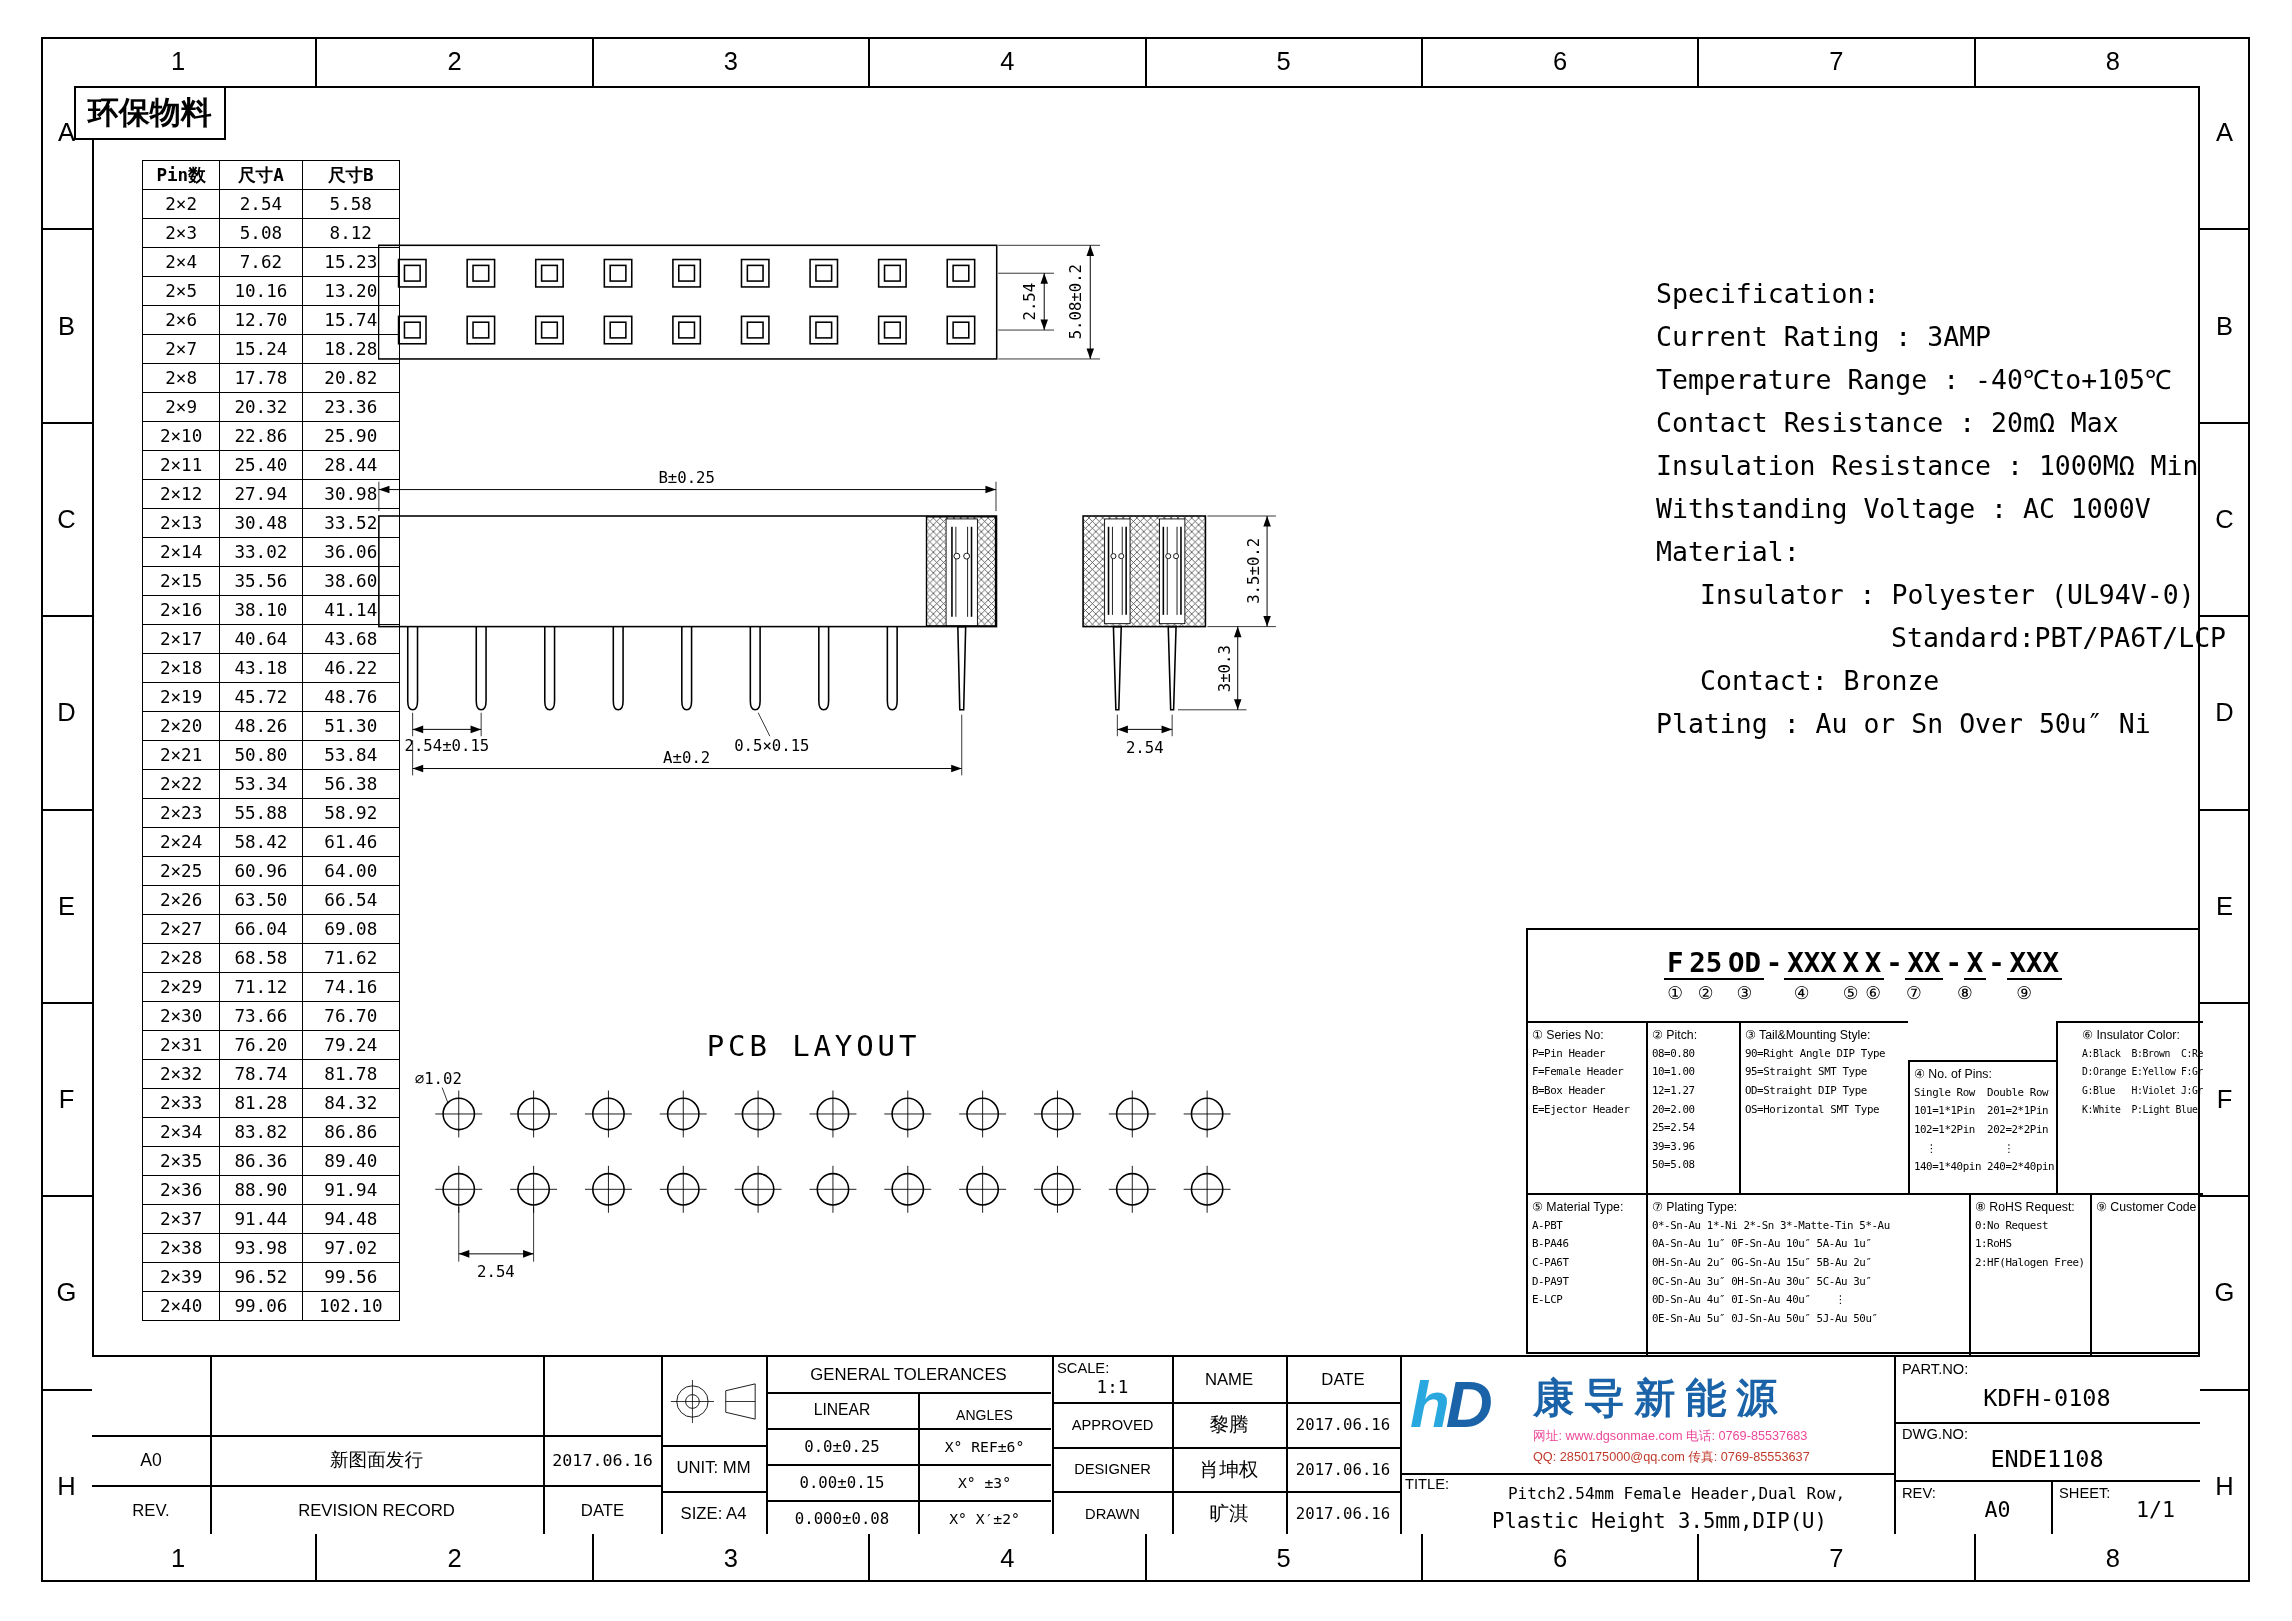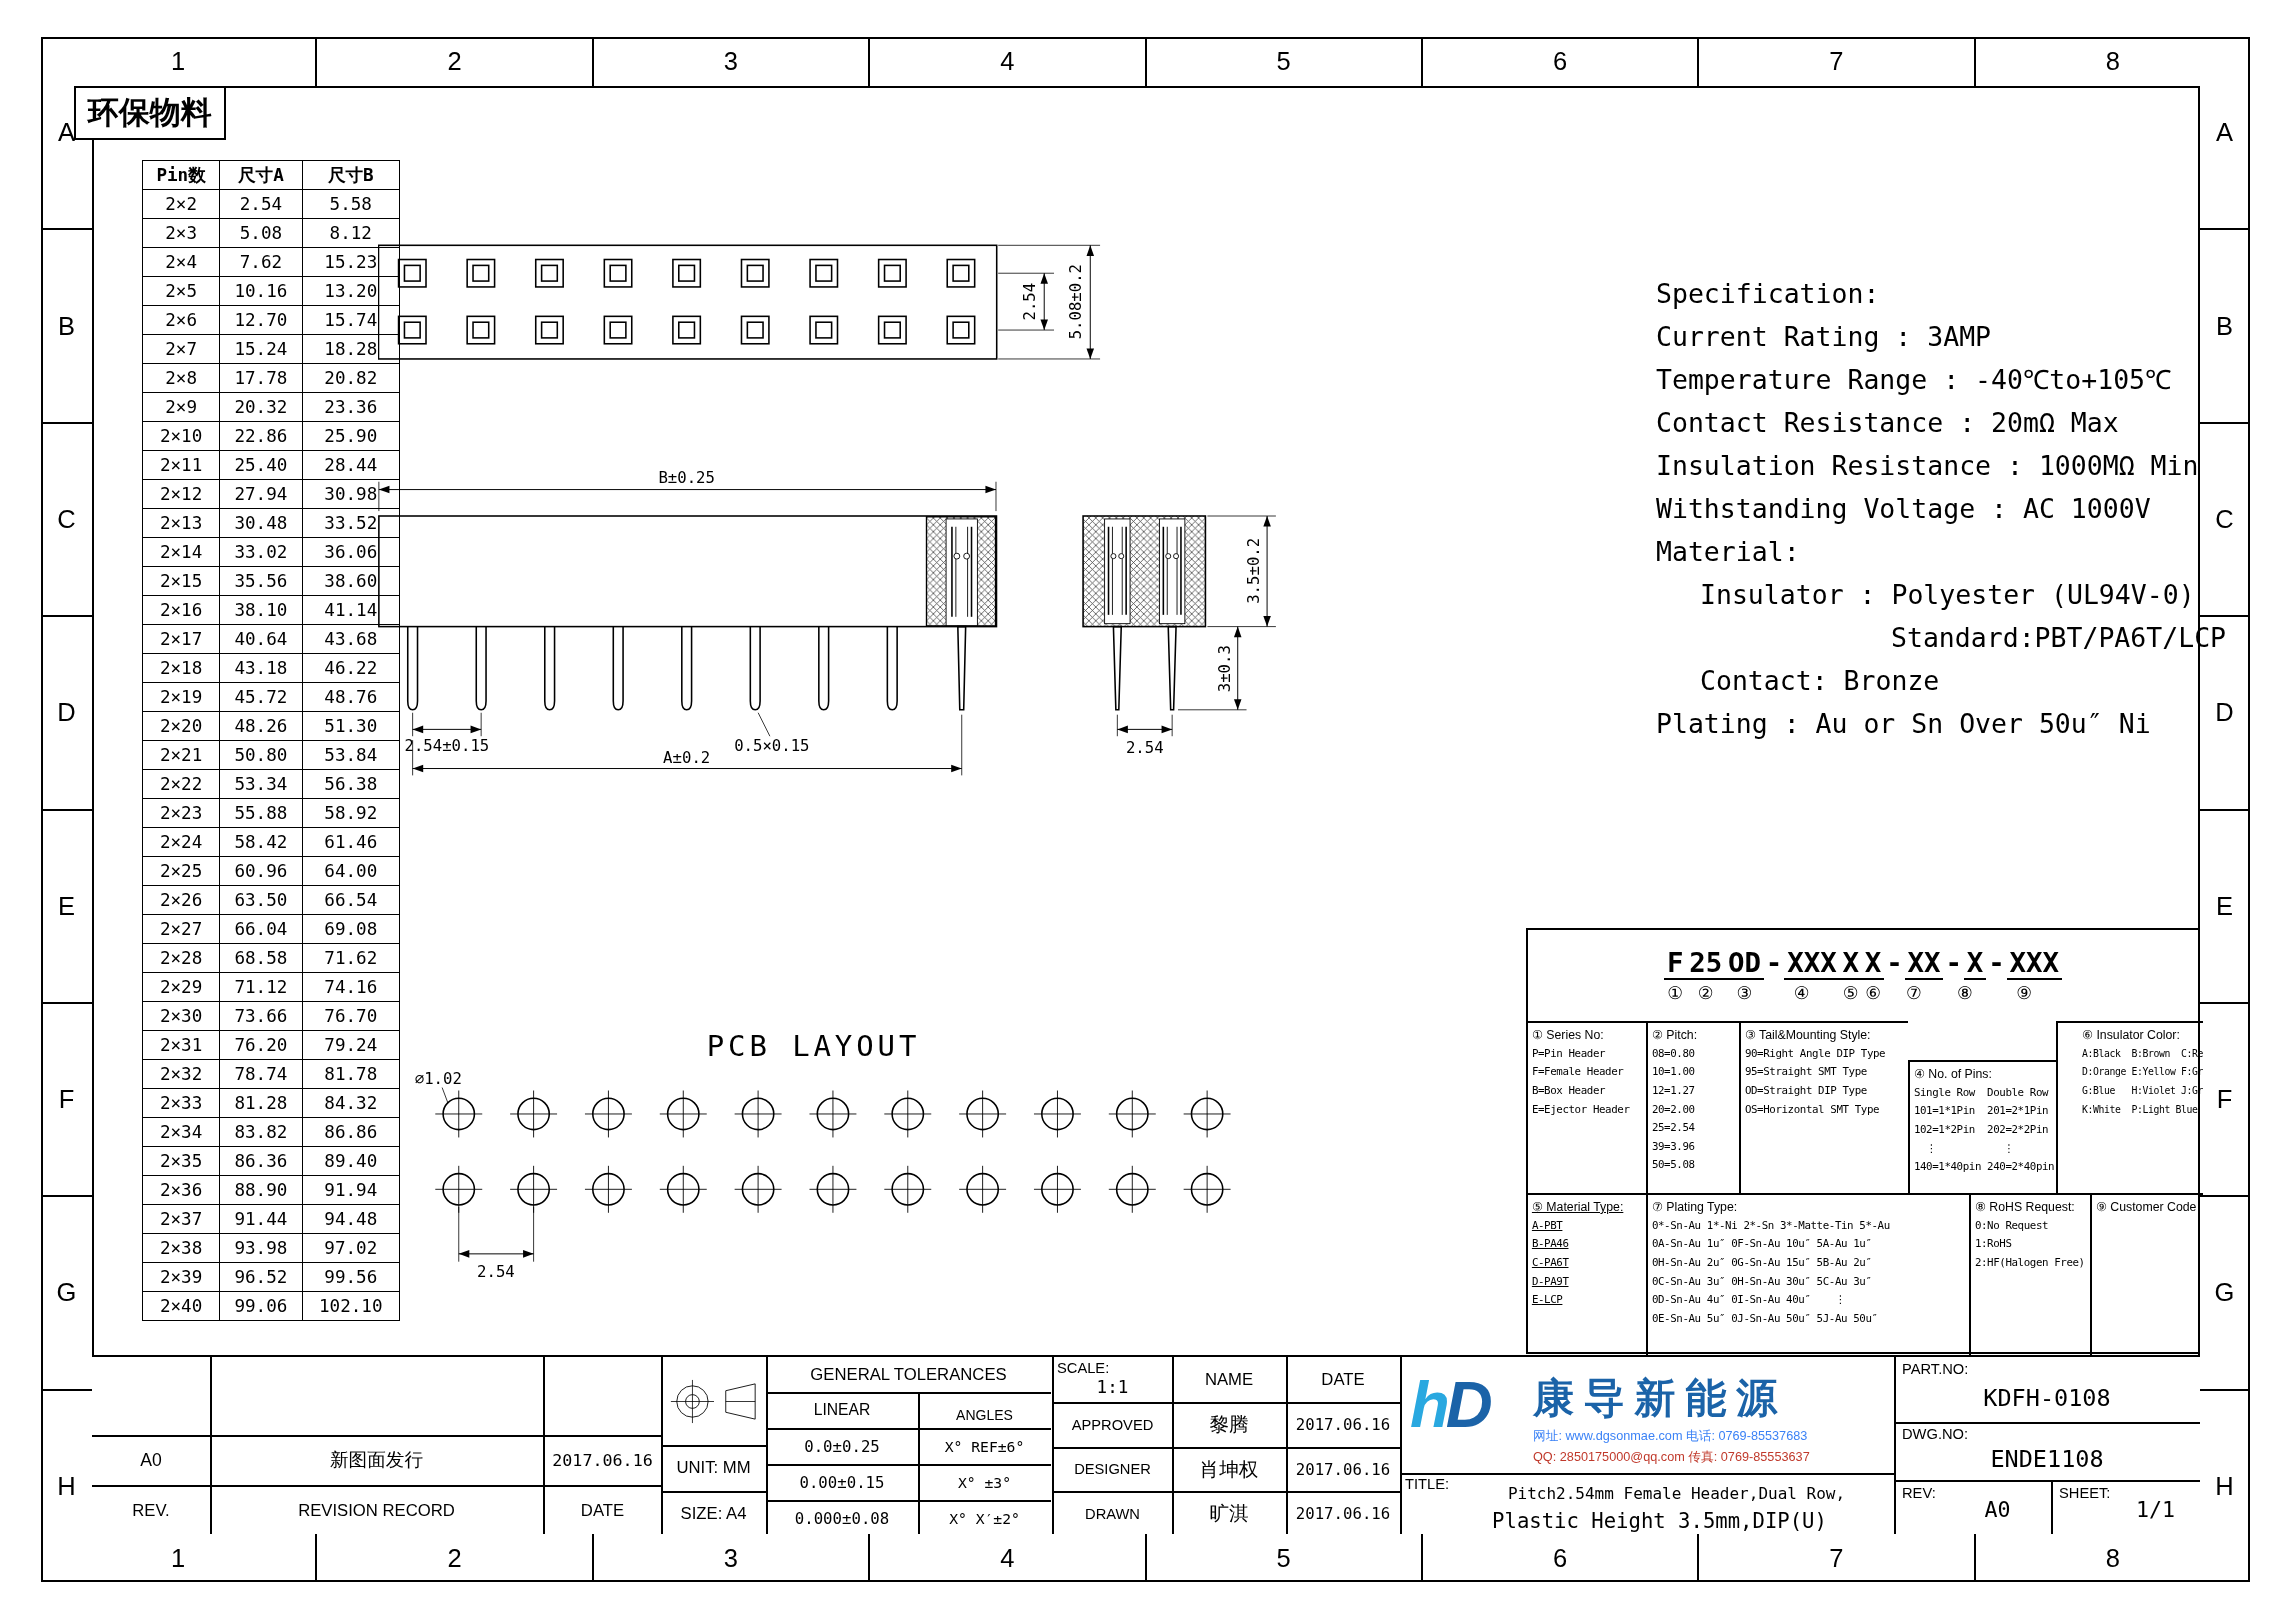--- a/index.html
+++ b/index.html
@@ -75,21 +75,21 @@
   .tb-txt{position:absolute;display:flex;align-items:center;justify-content:center;white-space:nowrap}
   .lbl-sm{font-size:14.7px;justify-content:flex-start}
   .mono{font-family:"DejaVu Sans Mono",monospace}
 
   #logo-mark{position:absolute;left:1318px;top:9.8px;font-size:65px;font-weight:bold;
              font-style:italic;letter-spacing:-3.9px}
   #logo-mark .lm-h{color:#29a8e0}
   #logo-mark .lm-d{color:#1b63a8}
   #logo-company{position:absolute;left:1441px;top:13.7px;font-size:41px;font-weight:bold;
                 letter-spacing:9.8px;color:#1b63a8}
-  .logo-contact{position:absolute;left:1441px;font-size:12.7px;color:#3b82f6;white-space:nowrap}
+  .logo-contact{position:absolute;left:1441px;font-size:12.7px;color:#ec4899;white-space:nowrap}
   #logo-contact1{top:71px}
   #logo-contact2{top:92px;color:#c0392b}
 </style>
 </head>
 <body>
 
 <div id="sheet">
 
   <svg width="0" height="0" style="position:absolute">
     <defs>
@@ -680,21 +680,21 @@
         </div>
         <div class="ocell small" style="width: 147px; flex: 0 0 147px; padding-left: 24px;">
           <div class="ocell-title">⑥ Insulator Color:</div>
           <div class="ocell-line">A:Black  B:Brown  C:Red</div>
           <div class="ocell-line">D:Orange E:Yellow F:Green</div>
           <div class="ocell-line">G:Blue   H:Violet J:Gray</div>
           <div class="ocell-line">K:White  P:Light Blue</div>
         </div>
       </div>
     <div class="ord-row" id="ord-bottom">
-        <div class="ocell" style="width: 118px; flex: 0 0 118px; text-decoration: underline;">
+        <div class="ocell" style="width: 118px; flex: 0 0 118px;">
           <div class="ocell-title">⑤ Material Type:</div>
           <div class="ocell-line">A-PBT</div>
           <div class="ocell-line">B-PA46</div>
           <div class="ocell-line">C-PA6T</div>
           <div class="ocell-line">D-PA9T</div>
           <div class="ocell-line">E-LCP</div>
         </div>
         <div class="ocell" style="width: 323px; flex: 0 0 323px;">
           <div class="ocell-title">⑦ Plating Type:</div>
           <div class="ocell-line">0*-Sn-Au 1*-Ni 2*-Sn 3*-Matte-Tin 5*-Au</div>

